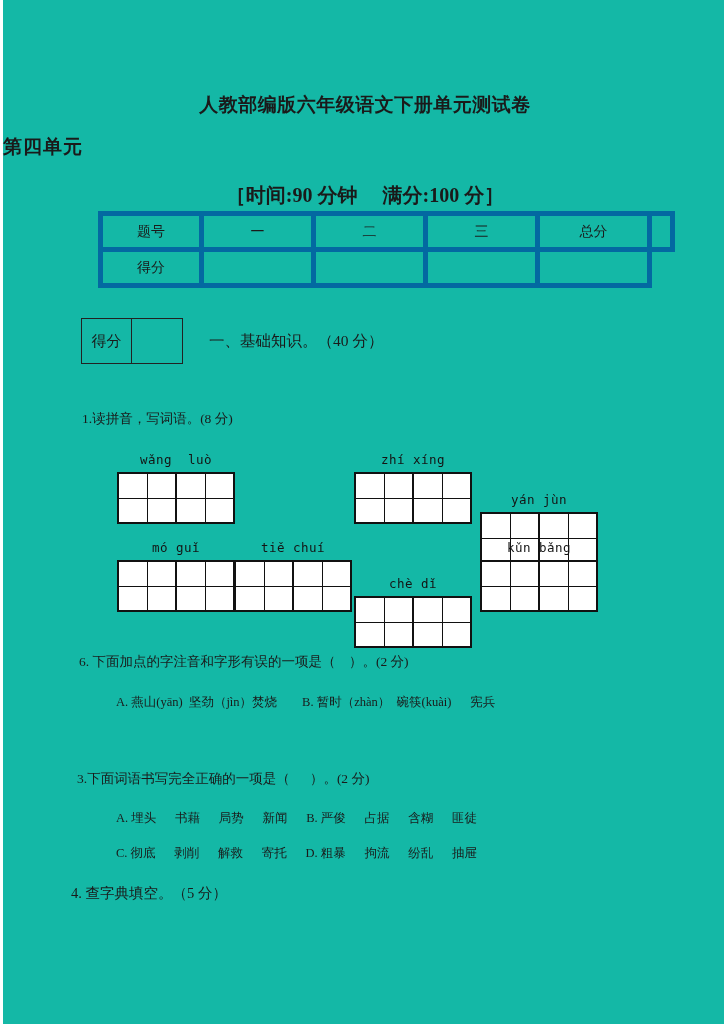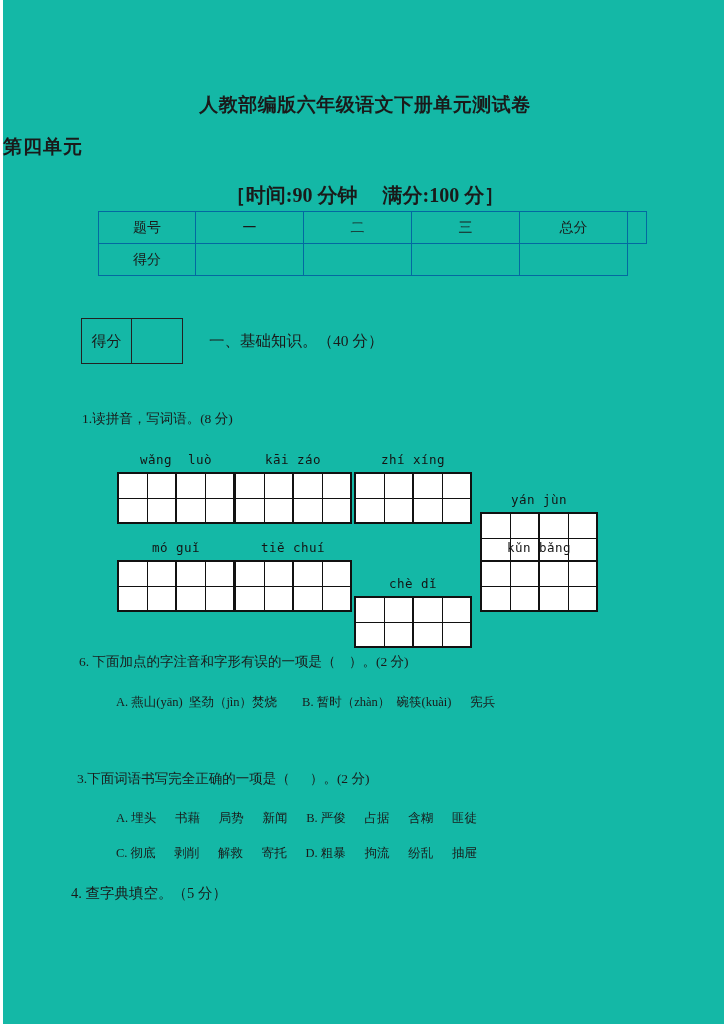--- a/index.html
+++ b/index.html
@@ -58,21 +58,21 @@
   
   .score-table {
     position: absolute;
     top: 211px;
     left: 95px;
     width: 530px;
     border-collapse: collapse;
     table-layout: fixed;
   }
   .score-table td {
-    border: 1px solid #0369a1;
+    border: 5px solid #0369a1;
     height: 31px;
     text-align: center;
     vertical-align: middle;
     font-size: 14px;
     font-family: "Liberation Serif", "DejaVu Serif", serif;
     padding: 0;
   }
   .score-table .col-label { width: 96px; }
   .score-table .col-n { width: 107px; }
   .score-table .col-total { width: 107px; }
@@ -228,27 +228,20 @@
   <div class="q q1">1.读拼音，写词语。(8 分)</div>
 
   <div class="pin-row r1">
     <div class="pin-cell" style="left:103px; width:140px;">
       <span class="pin-text">wǎng  luò</span>
       <div class="tzg">
           <div class="half"></div>
           <div class="half"></div>
         </div>
     </div>
-    <div class="pin-cell" style="left:220px; width:140px;">
-      <span class="pin-text">kāi záo</span>
-      <div class="tzg">
-          <div class="half"></div>
-          <div class="half"></div>
-        </div>
-    </div>
     <div class="pin-cell" style="left:340px; width:140px;">
       <span class="pin-text">zhí xíng</span>
       <div class="tzg">
           <div class="half"></div>
           <div class="half"></div>
         </div>
     </div>
     <div class="pin-cell" style="left:466px; width:140px;margin-top:40px;">
       <span class="pin-text">yán jùn</span>
       <div class="tzg">

